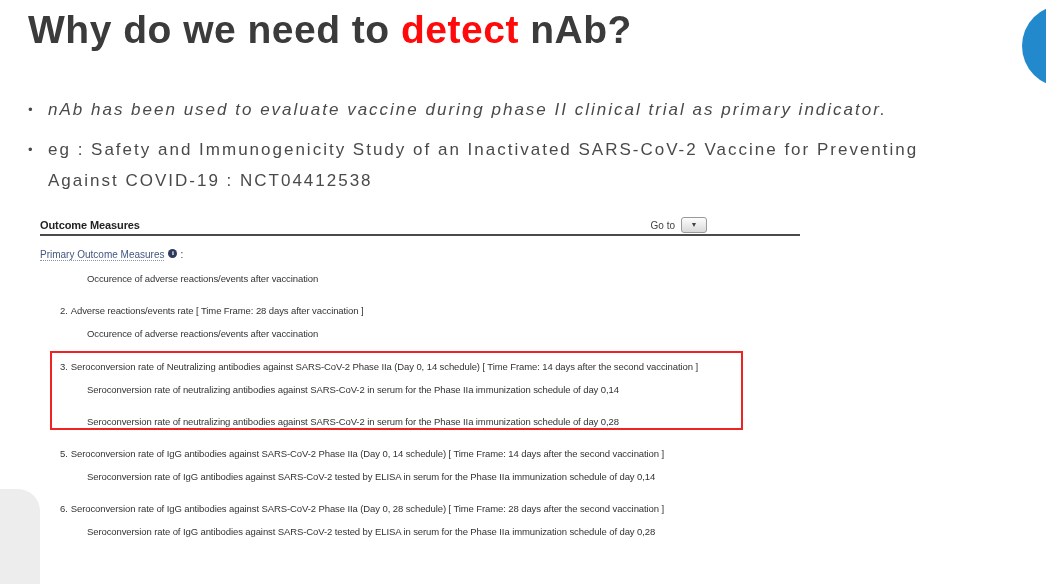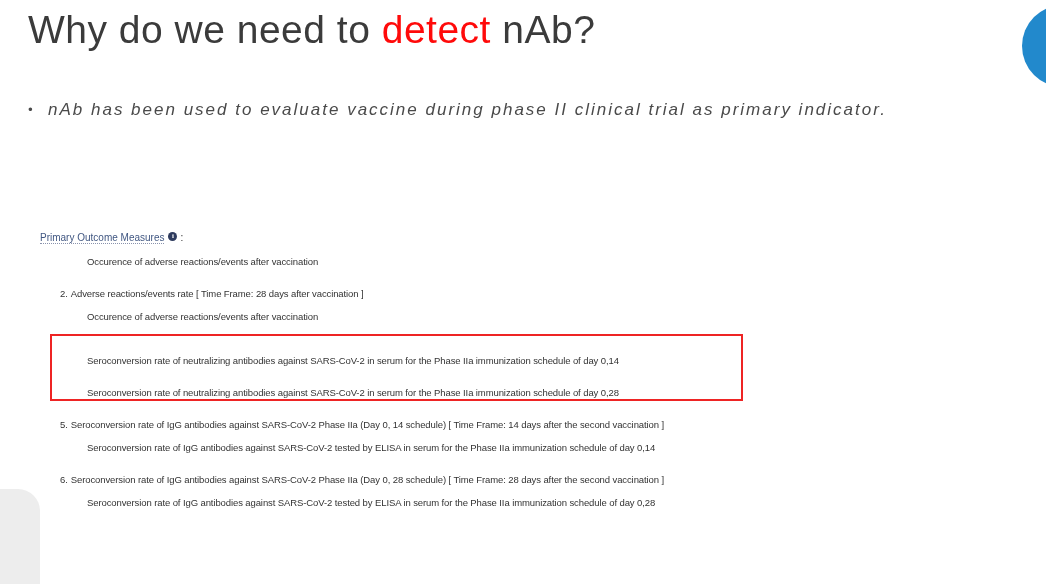--- a/index.html
+++ b/index.html
@@ -26,21 +26,21 @@
     width: 64px; height: 110px;
     background: #ededed;
     border-radius: 22px 22px 0 0;
   }
 
   
   .slide-title {
     position: absolute;
     left: 28px; top: 8px;
     font-size: 39px;
-    font-weight: normal;
+    font-weight: bold;
     letter-spacing: 0.5px;
     color: #3b3b3b;
     white-space: nowrap;
   }
   .slide-title .hl { color: #ff0a0a; }
 
   
   .bullet {
     position: absolute;
     left: 28px;
@@ -156,44 +156,54 @@
 <div class="accent-circle"></div>
 <div class="corner-tab"></div>
 
 <h1 class="slide-title"><span>Why do we need to </span><span class="hl">detect</span><span> nAb?</span></h1>
 
 <div class="bullet bullet-1">
   <span class="marker">•</span><span>nAb has been used to evaluate vaccine during phase II clinical trial as primary indicator.</span>
 </div>
 
 <div class="bullet bullet-2">
+  <div><span class="marker">•</span><span>eg : Safety and Immunogenicity Study of an Inactivated SARS-CoV-2 Vaccine for Preventing</span></div>
+  <div><span class="cont">Against COVID-19 : NCT04412538</span></div>
 </div>
 
 <div class="outcome-panel">
 
+  <div class="oc-header">
+    <span class="oc-header-title">Outcome Measures</span>
+    <span class="goto-group">
+      <span class="goto-label">Go to</span>
+      <span class="goto-dropdown"><span>▼</span></span>
+    </span>
+  </div>
 
   <div class="oc-primary-row">
     <a class="primary-link">Primary Outcome Measures</a>
     <span class="info-icon">i</span>
     <span class="primary-colon">:</span>
   </div>
 
   <div class="oc-list">
 
     <div class="oc-item">
       <div class="oc-desc">Occurence of adverse reactions/events after vaccination</div>
     </div>
 
     <div class="oc-item">
       <div class="oc-title"><span class="num">2.</span><span>Adverse reactions/events rate [ Time Frame: 28 days after vaccination ]</span></div>
       <div class="oc-desc">Occurence of adverse reactions/events after vaccination</div>
     </div>
 
     <div class="highlight-box">
       <div class="oc-item">
+        <div class="oc-title"><span class="num">3.</span><span>Seroconversion rate of Neutralizing antibodies against SARS-CoV-2 Phase IIa (Day 0, 14 schedule) [ Time Frame: 14 days after the second vaccination ]</span></div>
         <div class="oc-desc">Seroconversion rate of neutralizing antibodies against SARS-CoV-2 in serum for the Phase IIa immunization schedule of day 0,14</div>
       </div>
       <div class="oc-item">
         <div class="oc-desc">Seroconversion rate of neutralizing antibodies against SARS-CoV-2 in serum for the Phase IIa immunization schedule of day 0,28</div>
       </div>
     </div>
 
     <div class="oc-item">
       <div class="oc-title"><span class="num">5.</span><span>Seroconversion rate of IgG antibodies against SARS-CoV-2 Phase IIa (Day 0, 14 schedule) [ Time Frame: 14 days after the second vaccination ]</span></div>
       <div class="oc-desc">Seroconversion rate of IgG antibodies against SARS-CoV-2 tested by ELISA in serum for the Phase IIa immunization schedule of day 0,14</div>

